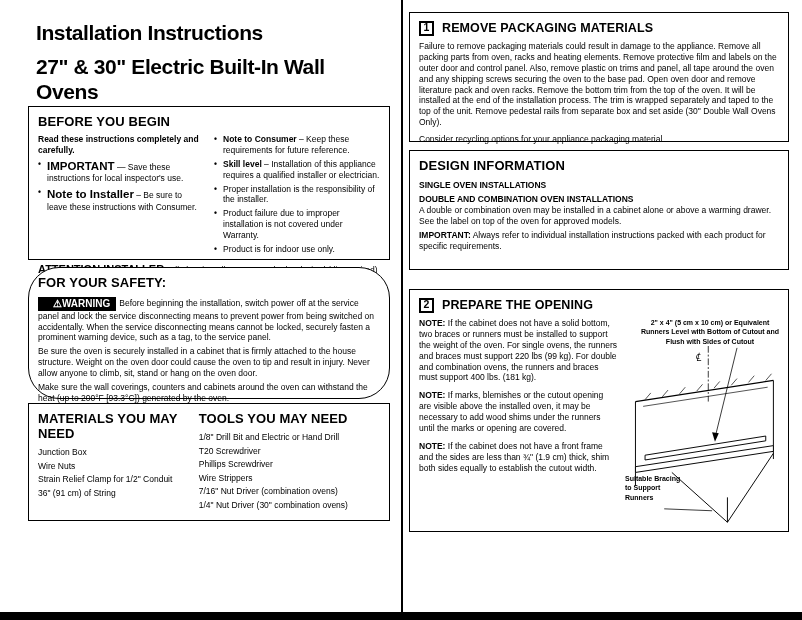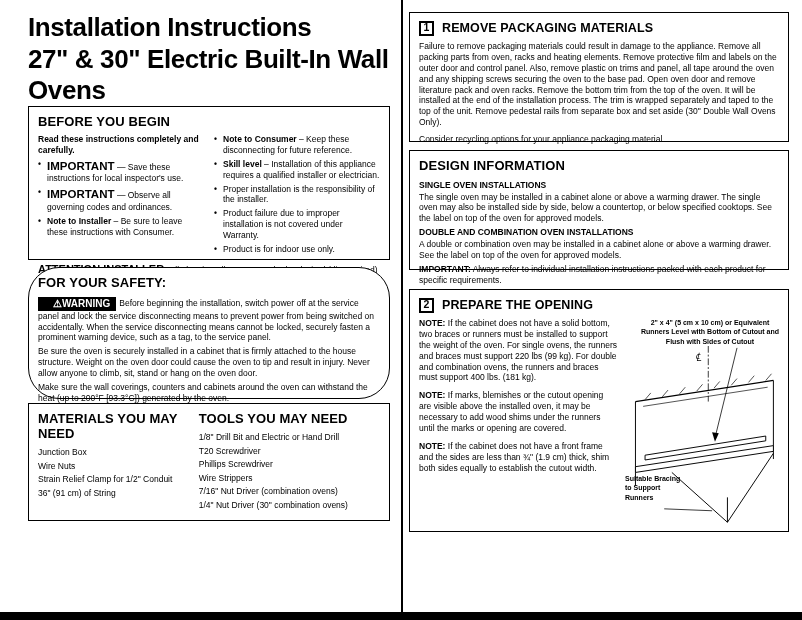--- a/index.html
+++ b/index.html
@@ -7,21 +7,21 @@
   body {
     width: 802px; height: 620px;
     background: #fff; color: #000;
     font-family: "Liberation Sans", sans-serif;
     position: relative; overflow: hidden;
   }
   .vdivider { position: absolute; left: 401px; top: 0; width: 2px; height: 613px; background: #000; }
   .bottom-band { position: absolute; left: 0; top: 612px; width: 802px; height: 8px; background: #000; }
 
   .masthead { position: absolute; left: 28px; top: 12px; width: 370px; }
-  .masthead h1 { margin: 0; font-size: 26px; font-weight: bold; letter-spacing: -0.4px; line-height: 1.22; }
+  .masthead h1 { margin: 8px; font-size: 21px; font-weight: bold; letter-spacing: -0.4px; line-height: 1.22; }
   .contact { margin: 0; font-size: 10.5px; font-weight: bold; line-height: 1.3; }
   .contact.first { margin-top: 9px; }
 
   .box { position: absolute; border: 1.5px solid #000; background: #fff; padding: 7px 9px; }
   .box-title { margin: 0 0 5px 0; font-size: 13px; font-weight: bold; letter-spacing: 0.1px; }
   .body-txt { font-size: 8.5px; line-height: 1.28; }
 
   
   .box-byb { left: 28px; top: 106px; width: 362px; height: 154px; }
   .byb-cols { display: flex; gap: 10px; }
@@ -84,27 +84,26 @@
   <p class="contact">In Canada, call 1.800.561.3344 or visit GEAppliances.ca.</p>
 </header>
 
 <section class="box box-byb">
   <h2 class="box-title">BEFORE YOU BEGIN</h2>
   <div class="byb-cols">
     <div class="byb-col">
       <p class="intro">Read these instructions completely and carefully.</p>
       <ul class="blist byb-left">
         <li><span class="lead">IMPORTANT</span><span> — Save these instructions for local inspector's use.</span></li>
-        <li><span class="lead">IMPORTANT</span><span> — Observe all governing codes and ordinances.</span></li>
         <li><span class="lead">Note to Installer</span><span> – Be sure to leave these instructions with Consumer.</span></li>
       </ul>
     </div>
     <div class="byb-col">
       <ul class="blist">
-        <li><span class="lead">Note to Consumer</span><span> – Keep these disconnecting for future reference.</span></li>
+        <li><span class="lead">Note to Consumer</span><span> – Keep these requirements for future reference.</span></li>
         <li><span class="lead">Skill level</span><span> – Installation of this appliance requires a qualified installer or electrician.</span></li>
         <li><span class="lead"></span><span>Proper installation is the responsibility of the installer.</span></li>
         <li><span class="lead"></span><span>Product failure due to improper installation is not covered under Warranty.</span></li>
         <li><span class="lead"></span><span>Product is for indoor use only.</span></li>
       </ul>
     </div>
   </div>
   <p class="attention"><span class="att-label">ATTENTION INSTALLER:</span><span> All electric wall ovens must be hard-wired (direct-wired) into an approved junction box. A plug and receptacle is NOT permitted on these products.</span></p>
 </section>
 
@@ -141,21 +140,20 @@
     <div class="step-num">1</div>
     <div class="step-title">REMOVE PACKAGING MATERIALS</div>
   </div>
   <p>Failure to remove packaging materials could result in damage to the appliance. Remove all packing parts from oven, racks and heating elements. Remove protective film and labels on the outer door and control panel. Also, remove plastic on trims and panel, all tape around the oven and any shipping screws securing the oven to the base pad. Open oven door and remove literature pack and oven racks. Remove the bottom trim from the top of the oven. It will be installed at the end of the installation process. The trim is wrapped separately and taped to the top of the unit. Remove pedestal rails from separate box and set aside (30" Double Wall Ovens Only).</p>
   <p>Consider recycling options for your appliance packaging material.</p>
 </section>
 
 <section class="box box-design body-txt">
   <h2 class="box-title">DESIGN INFORMATION</h2>
   <h3 class="design-sub">SINGLE OVEN INSTALLATIONS</h3>
-  <p>The single oven may be installed in a cabinet alone or above a warming drawer. The single oven may also be installed side by side, below a countertop, or below specified cooktops. See the label on top of the oven for approved models.</p>
   <h3 class="design-sub">DOUBLE AND COMBINATION OVEN INSTALLATIONS</h3>
   <p>A double or combination oven may be installed in a cabinet alone or above a warming drawer. See the label on top of the oven for approved models.</p>
   <p><span class="imp-label">IMPORTANT:</span><span> Always refer to individual installation instructions packed with each product for specific requirements.</span></p>
 </section>
 
 <section class="box box-step2 body-txt">
   <div class="step-head">
     <div class="step-num">2</div>
     <div class="step-title">PREPARE THE OPENING</div>
   </div>

